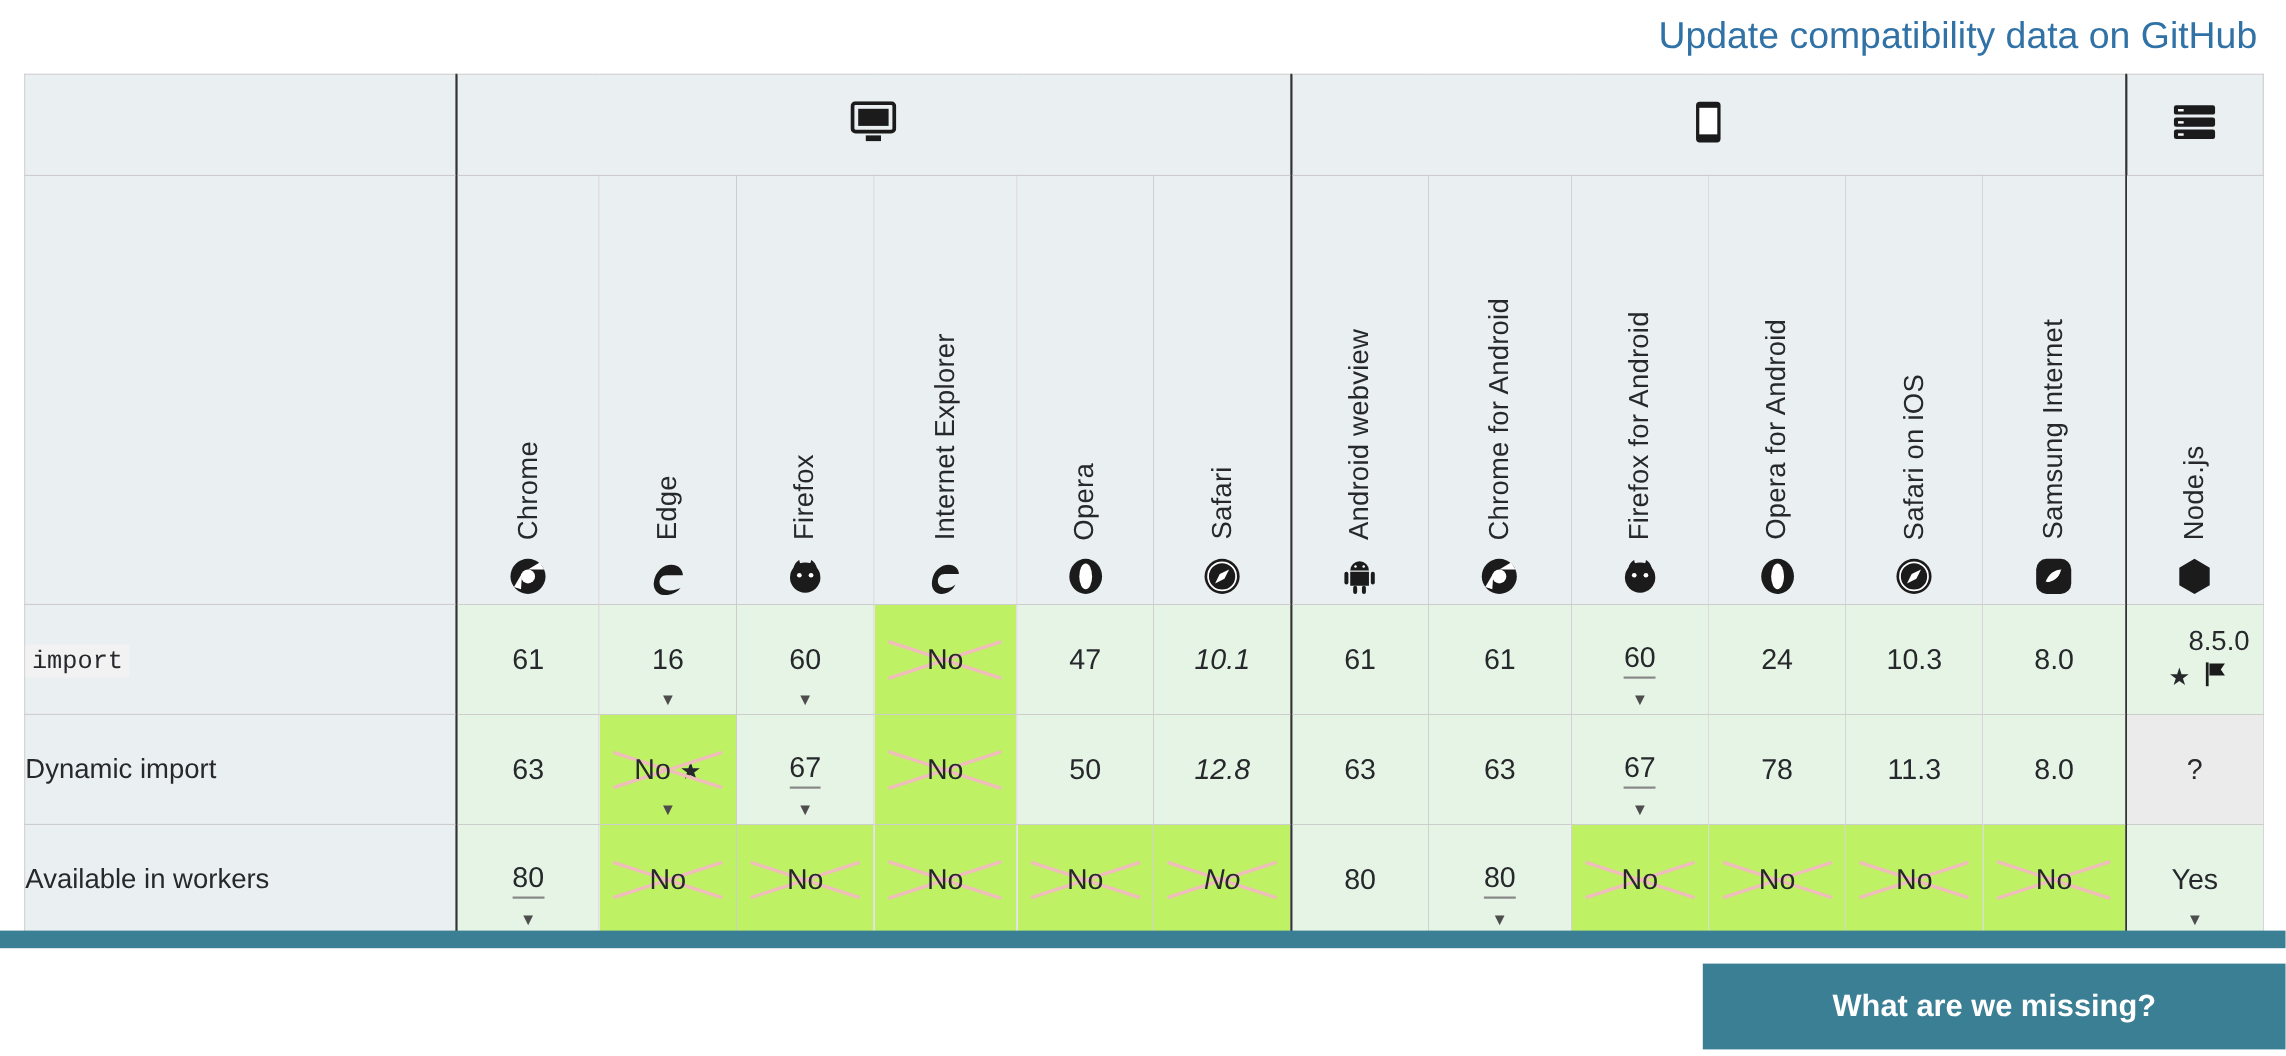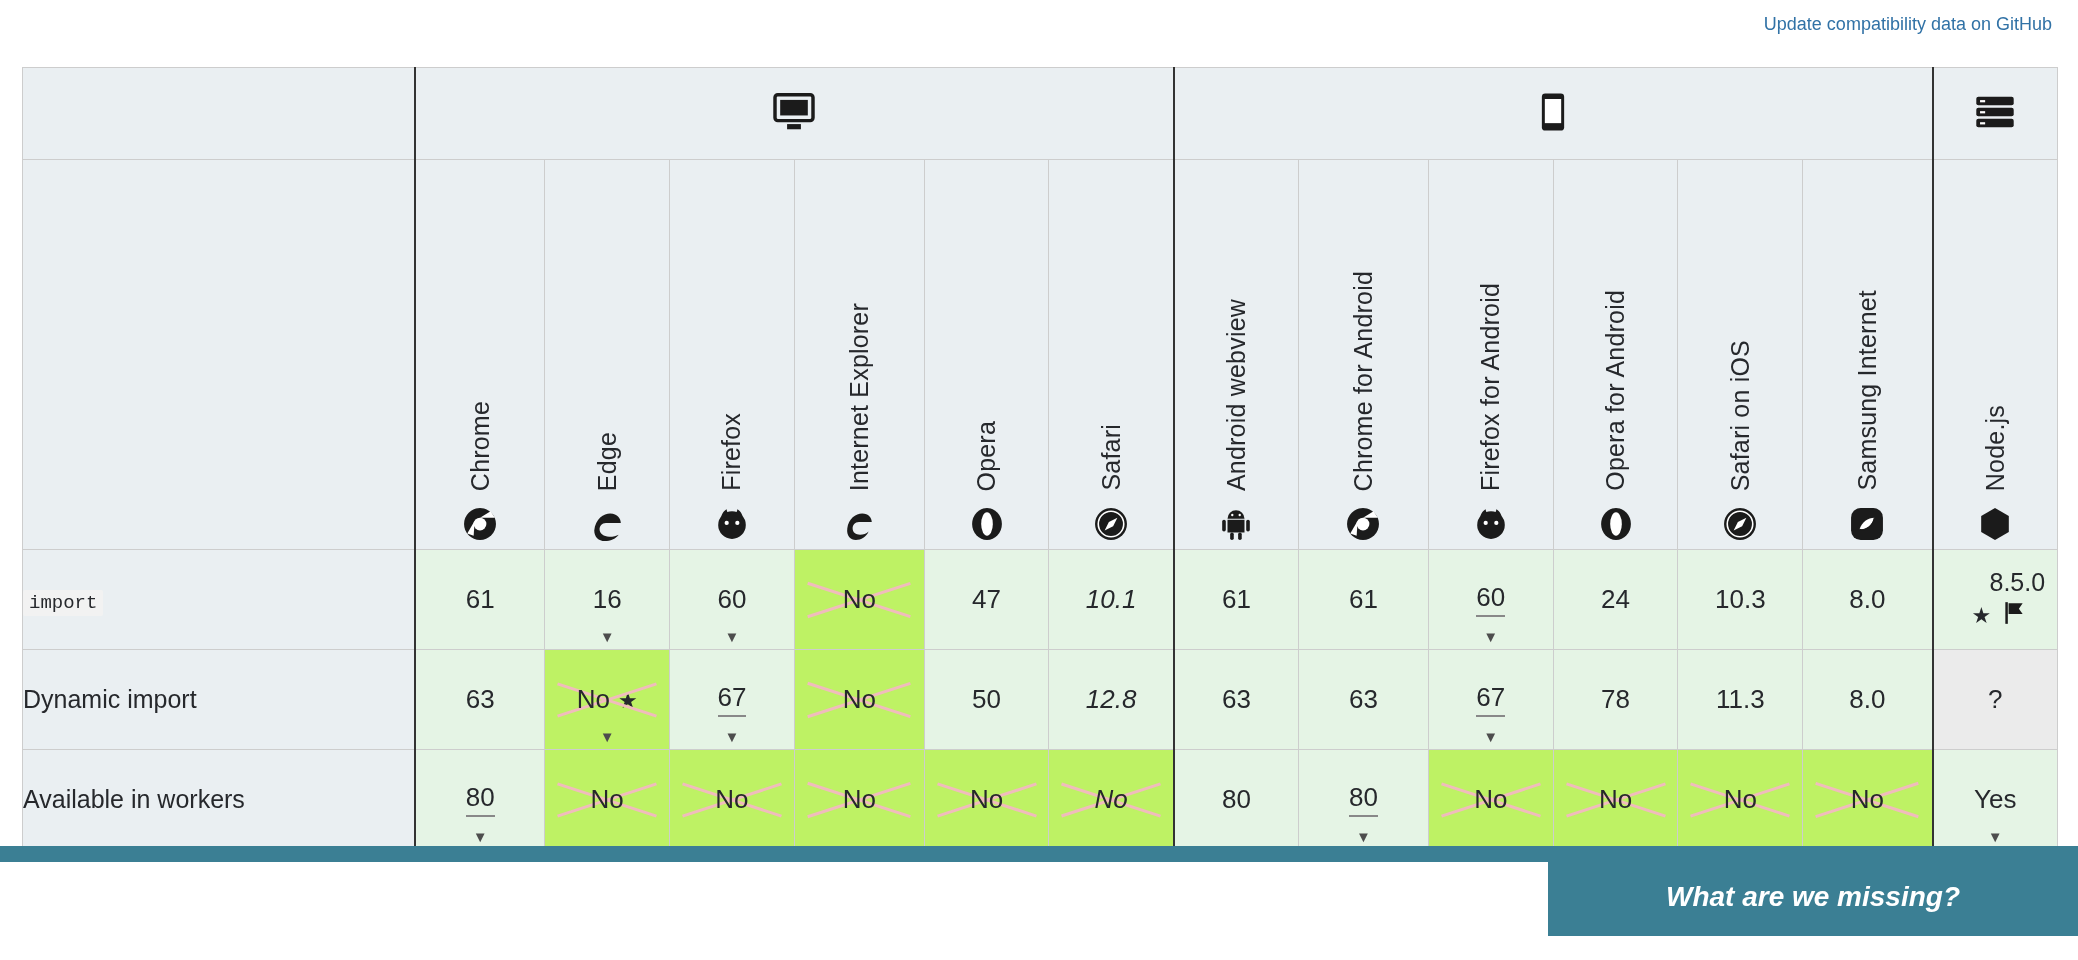--- a/index.html
+++ b/index.html
@@ -18,21 +18,21 @@
 
   
   .update-link-row {
     position: absolute;
     top: 14px;
     right: 26px;
     text-align: right;
   }
   .update-link {
     color: #3172a6;
-    font-size: 18px;
+    font-size: 34px;
     text-decoration: none;
     cursor: pointer;
     font-family: "Liberation Sans", sans-serif;
   }
 
   
   .bc-table {
     position: absolute;
     left: 22px;
     top: 67px;
@@ -106,21 +106,21 @@
     height: 100px;
     padding-left: 14px;
     font-size: 25px;
     color: #26282c;
     vertical-align: middle;
     border-right: 2px solid #333 !important;
     text-align: left;
   }
   .feat-cell code {
     font-family: "Liberation Mono", monospace;
-    font-size: 19px;
+    font-size: 23px;
     background: #f2f2f2;
     padding: 2px 6px;
     border-radius: 2px;
     color: #26282c;
   }
 
   .cell {
     height: 100px;
     text-align: center;
     vertical-align: middle;
@@ -193,33 +193,32 @@
     position: absolute;
     left: 0;
     bottom: 98px;
     width: 2078px;
     height: 16px;
     background: #3b7f94;
   }
   .missing-box {
     position: absolute;
     right: 0;
-    bottom: 24px;
+    bottom: 6px;
     width: 530px;
     height: 78px;
     background: #3b7f94;
     color: #ffffff;
     font-size: 28px;
     font-weight: bold;
     display: flex;
     align-items: center;
     justify-content: center;
     cursor: pointer;
     font-family: "Liberation Sans", sans-serif;
-    font-style: italic;
   }
 </style>
 </head>
 <body>
 
 <div id="page">
 
   <div class="update-link-row">
     <a class="update-link" href="#">Update compatibility data on GitHub</a>
   </div>

